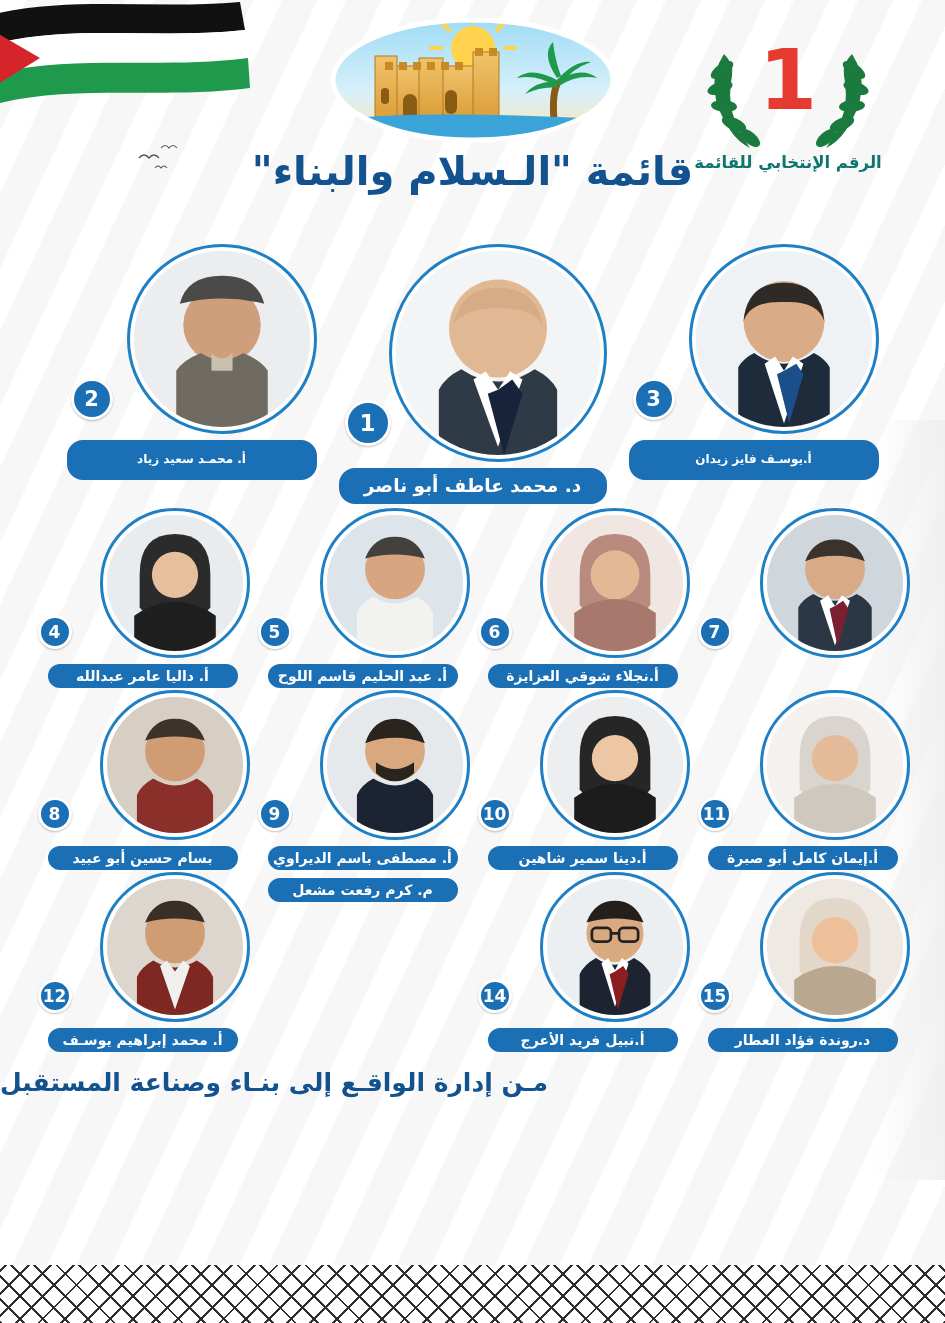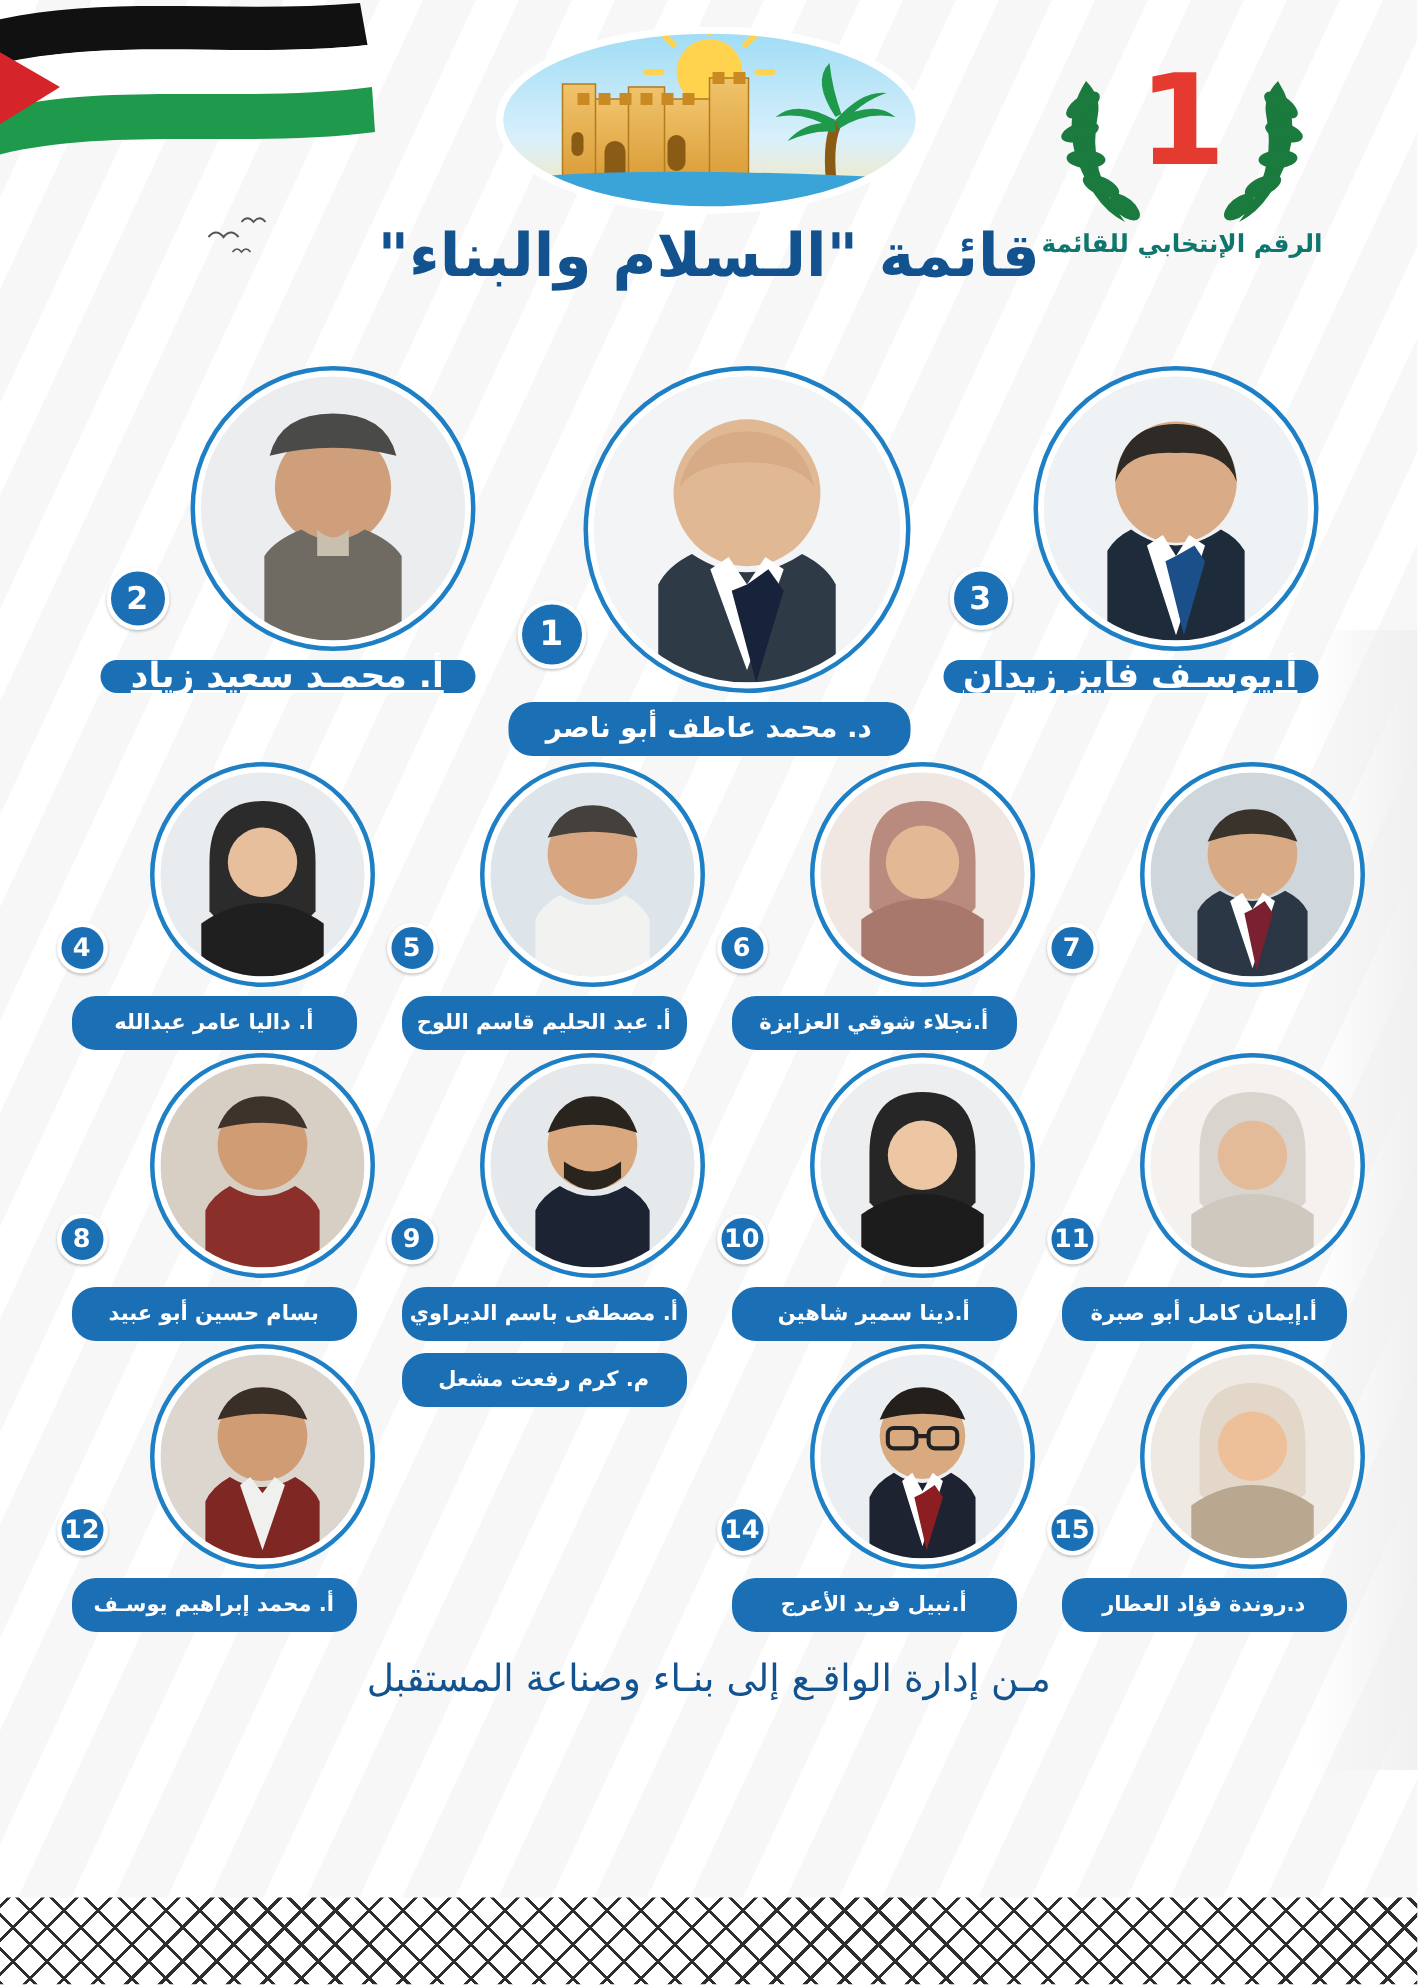--- a/index.html
+++ b/index.html
@@ -140,39 +140,39 @@
     background: #1a6fb5;
     color: #ffffff;
     border-radius: 16px;
     font-weight: bold;
     line-height: 1.15;
     display: flex; align-items: center; justify-content: center;
   }
 
   
   .size-lg .photo-ring { width: 190px; height: 190px; }
-  .size-lg .name-plate { width: 250px; height: 22px; font-size: 23px; text-decoration: underline; }
+  .size-lg .name-plate { width: 250px; height: 40px; font-size: 12px; }
   .size-lg .num-badge { width: 42px; height: 42px; font-size: 21px; bottom: 14px; left: 4px; }
 
   .size-lg2 .photo-ring { width: 218px; height: 218px; }
   .size-lg2 .name-plate { width: 268px; height: 36px; font-size: 18.5px; }
   .size-lg2 .num-badge { width: 46px; height: 46px; font-size: 23px; bottom: 16px; left: 6px; }
 
   
   .size-md .photo-ring { width: 150px; height: 150px; }
-  .size-md .name-plate { width: 190px; height: 36px; font-size: 14px; }
+  .size-md .name-plate { width: 190px; height: 24px; font-size: 14px; }
   .size-md .num-badge { width: 34px; height: 34px; font-size: 17px; bottom: 9px; left: 2px; }
 
   .cell { width: 214px; }
 
   
   .slogan {
-    text-align: center;
+    text-align: left;
     font-size: 25px;
-    font-weight: normal;
+    font-weight: bold;
     color: #12528f;
     margin-top: 16px;
   }
 
   .footer-pattern {
     position: absolute;
     left: 0; right: 0; bottom: 0;
     height: 58px;
     background:
       repeating-linear-gradient(45deg, #1d1d1d 0 2px, transparent 2px 16px),

